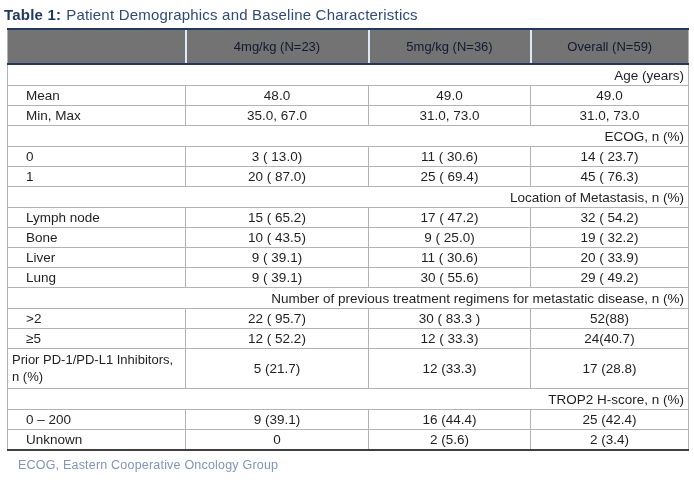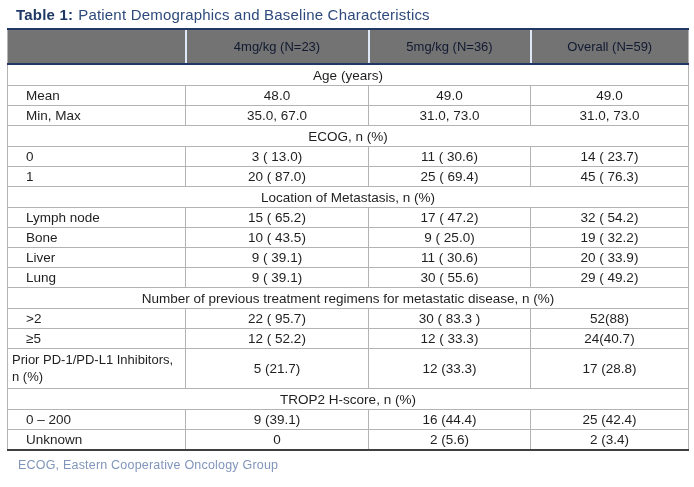--- a/index.html
+++ b/index.html
@@ -4,21 +4,21 @@
 <style>
   html, body {
     margin: 0; padding: 0;
     width: 694px; height: 487px;
     background: #ffffff;
     font-family: "Liberation Sans", sans-serif;
     color: #1f1f1f;
     overflow: hidden;
   }
   .title {
-    margin: 6px 0 5px 16px;
+    margin: 6px 0 5px 4px;
     font-size: 15px;
     color: #2e4a7c;
     letter-spacing: 0.2px;
   }
   .title .title-prefix { font-weight: bold; color: #1f3864; margin-right: 5px; }
   table.demo-table {
     border-collapse: collapse;
     table-layout: fixed;
     margin-left: 7px;
     width: 681px;
@@ -43,21 +43,21 @@
   thead th:first-child { border-left: 1px solid #b3b3b3; }
   tbody td {
     border: 1px solid #b3b3b3;
     font-size: 13.5px;
     height: 19px;
     padding: 0 4px;
     white-space: nowrap;
     overflow: hidden;
   }
   tbody tr.section-row td {
-    text-align: center;
+    text-align: right;
     padding-left: 4px;
     height: 20px;
   }
   tbody td.lbl { text-align: left; padding-left: 18px; }
   tbody td.lbl.noindent {
     padding-left: 4px;
     white-space: normal;
     line-height: 1.25;
     font-size: 13px;
     margin-top: 19px;

